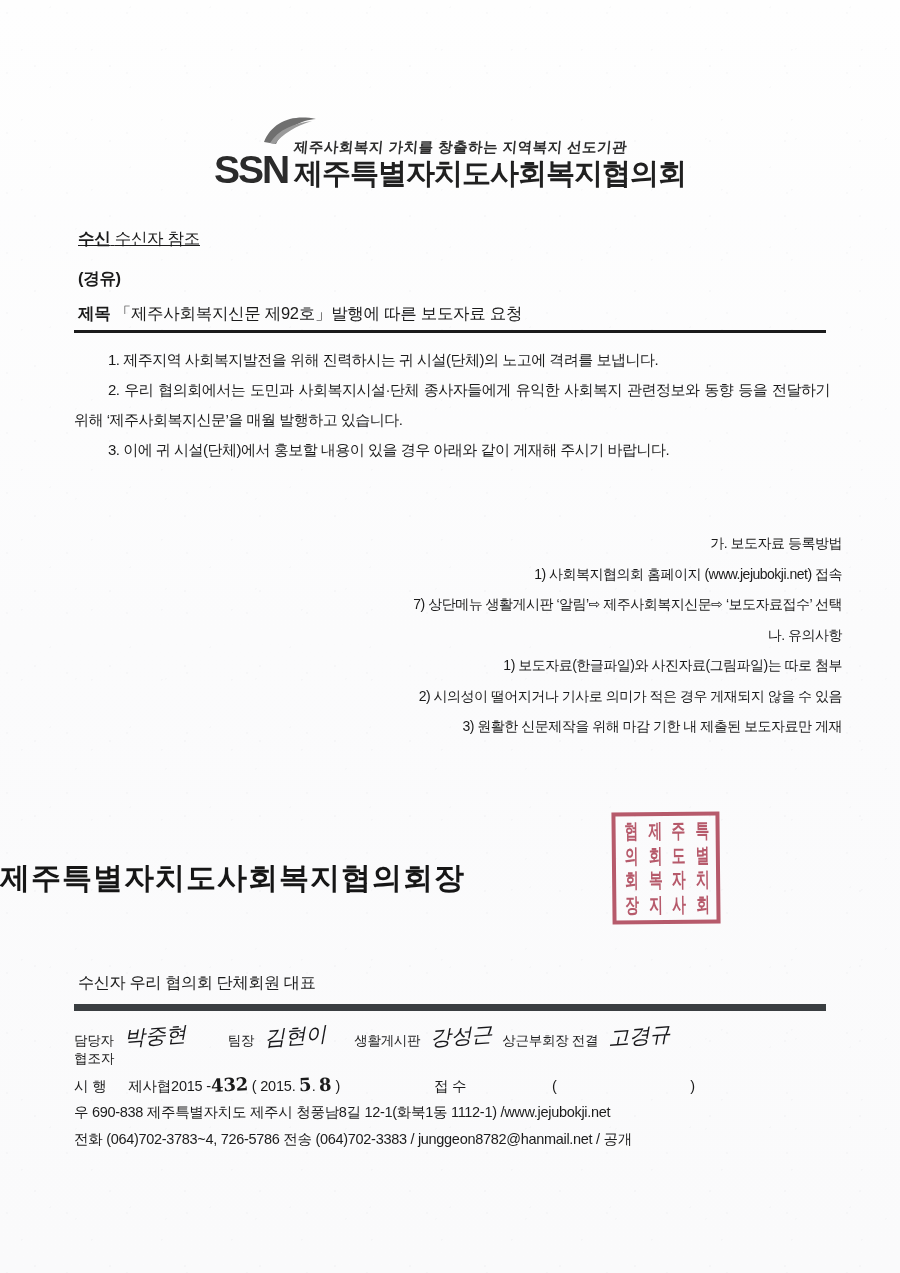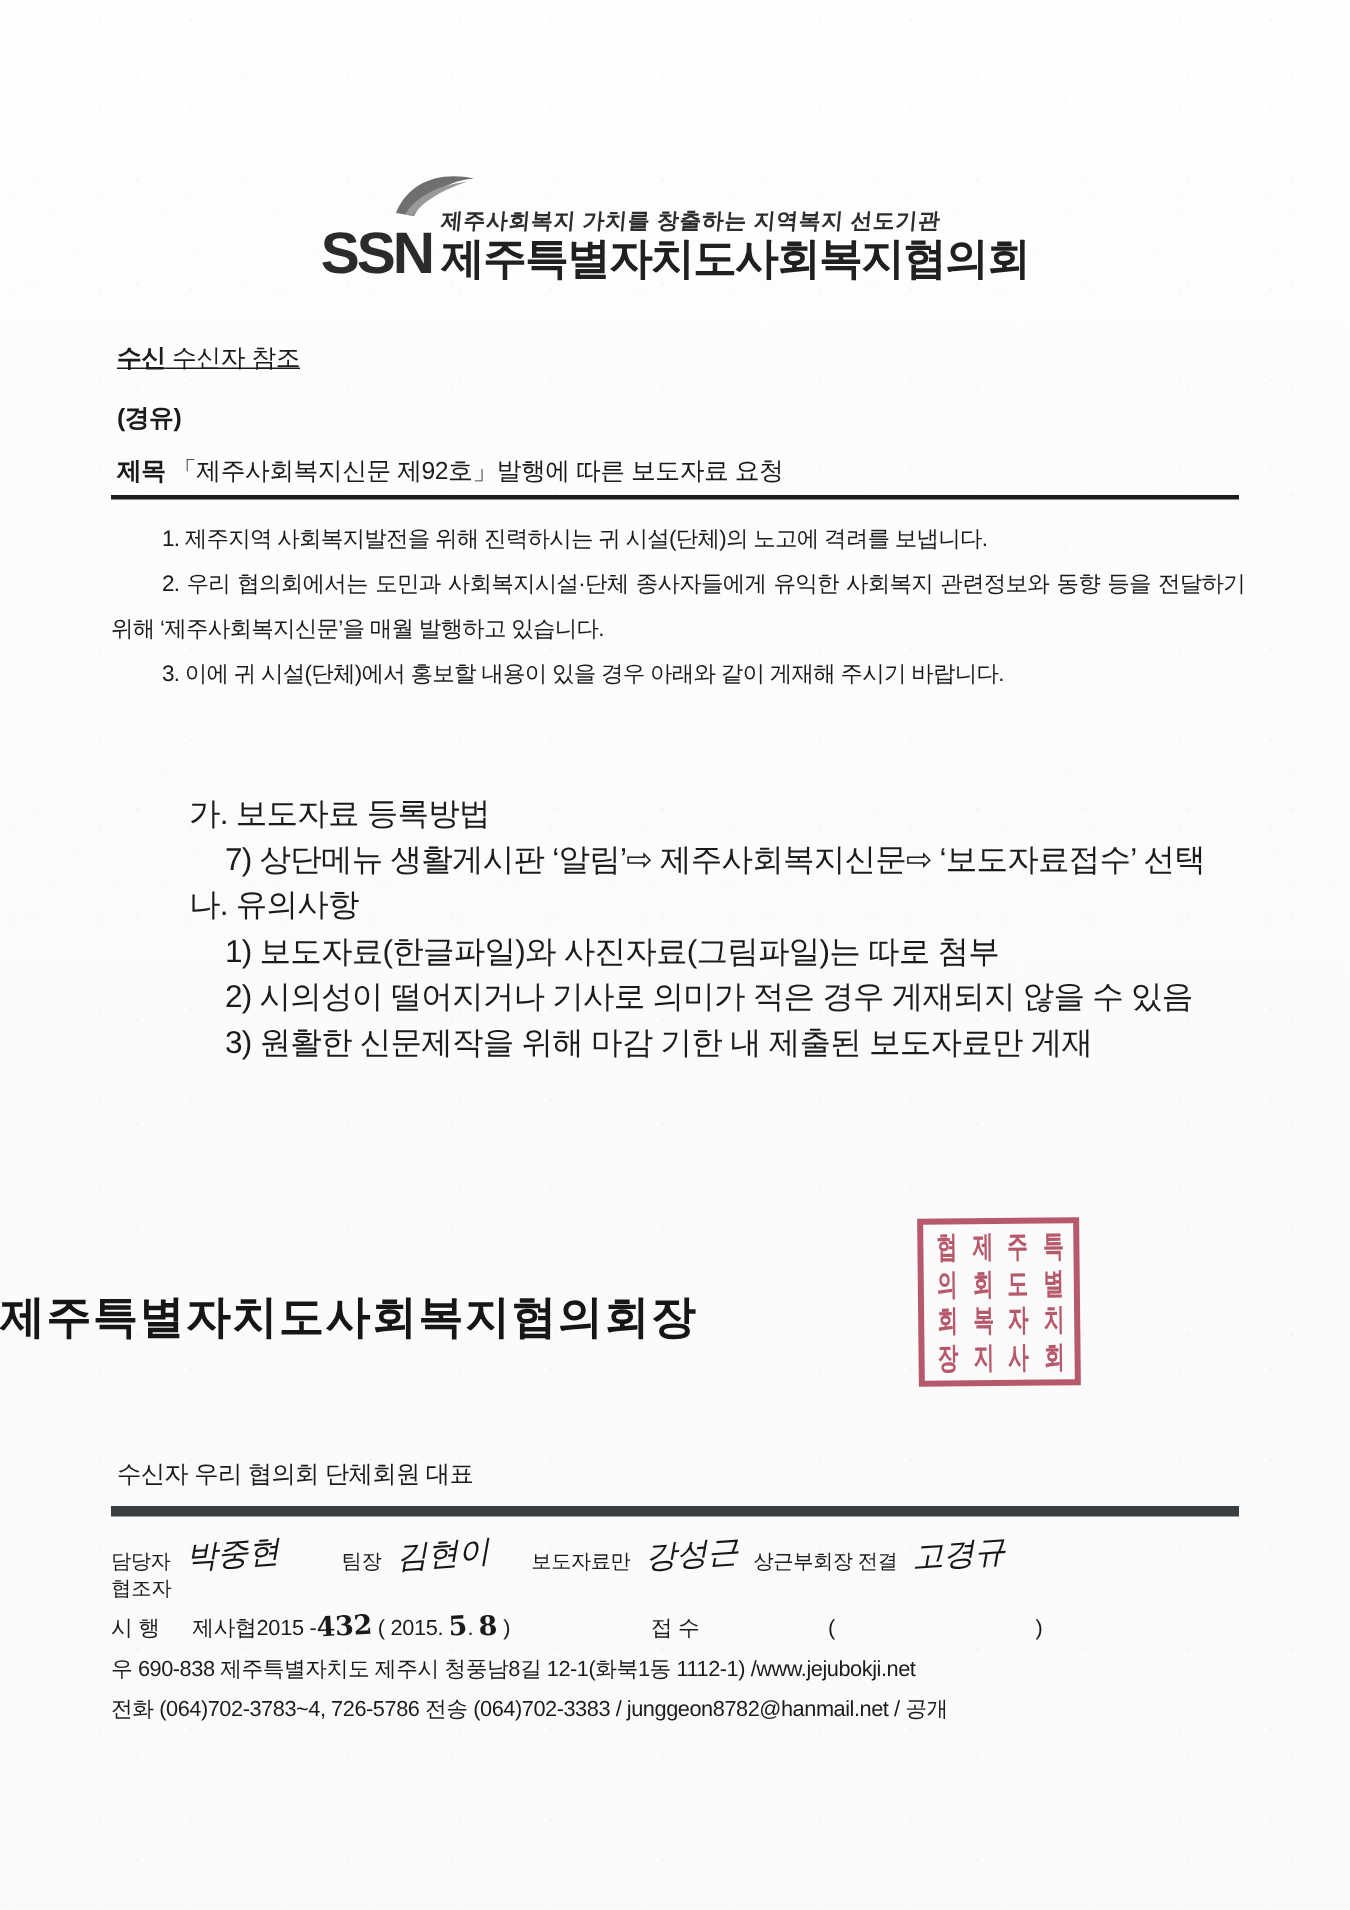--- a/index.html
+++ b/index.html
@@ -71,22 +71,22 @@
   .body-txt{
     position:absolute;left:74px;top:345px;width:756px;
     font-size:15px;line-height:30px;letter-spacing:-.5px;
     text-align:justify;
   }
   .p{margin:0 0 0 0;text-indent:0;}
   .ind{display:inline-block;width:34px;}
 
   
   .list{
-    position:absolute;left:62px;top:528px;width:756px;
-    font-size:21px;line-height:30.5px;letter-spacing:-.5px;
+    position:absolute;left:86px;top:528px;width:756px;
+    font-size:14px;line-height:30.5px;letter-spacing:-.5px;text-align:right;
   }
   .li{white-space:nowrap;}
   .lv1{padding-left:64px;}
   .lv2{padding-left:88px;}
   .ul-b{font-weight:bold;text-decoration:underline;}
 
   
   .sign{
     position:absolute;left:0;right:0;top:858px;
   }
@@ -192,20 +192,21 @@
     <div class="rule-title"></div>
 
     <div class="body-txt">
       <p class="p"><span class="ind"></span><span>1. 제주지역 사회복지발전을 위해 진력하시는 귀 시설(단체)의 노고에 격려를 보냅니다.</span></p>
       <p class="p"><span class="ind"></span><span>2. 우리 협의회에서는 도민과 사회복지시설·단체 종사자들에게 유익한 사회복지 관련정보와 동향 등을 전달하기 위해 ‘제주사회복지신문’을 매월 발행하고 있습니다.</span></p>
       <p class="p"><span class="ind"></span><span>3. 이에 귀 시설(단체)에서 홍보할 내용이 있을 경우 아래와 같이 게재해 주시기 바랍니다.</span></p>
     </div>
 
     <div class="list">
       <div class="li lv1">가. 보도자료 등록방법</div>
+      <div class="li lv2">1) 사회복지협의회 홈페이지 (www.jejubokji.net) 접속</div>
       <div class="li lv2">7) 상단메뉴 생활게시판 ‘알림’⇨ 제주사회복지신문⇨ ‘보도자료접수’ 선택</div>
       <div class="li lv1">나. 유의사항</div>
       <div class="li lv2">1) 보도자료(한글파일)와 사진자료(그림파일)는 따로 첨부</div>
       <div class="li lv2">2) 시의성이 떨어지거나 기사로 의미가 적은 경우 게재되지 않을 수 있음</div>
       <div class="li lv2">3) 원활한 신문제작을 위해 마감 기한 내 제출된 보도자료만 게재</div>
     </div>
 
     <div class="sign">
       <span class="sign-name">제주특별자치도사회복지협의회장</span>
     </div>
@@ -234,21 +235,21 @@
       <span>우리 협의회 단체회원 대표</span>
     </div>
 
     <div class="rule-thick"></div>
 
     <div class="approval">
       <span class="ap-lbl">담당자</span>
       <span class="hand">박중현</span>
       <span class="ap-lbl" style="margin-left:32px;">팀장</span>
       <span class="hand">김현이</span>
-      <span class="ap-lbl" style="margin-left:18px;">보도자료만</span>
+      <span class="ap-lbl" style="margin-left:18px;">생활게시판</span>
       <span class="hand">강성근</span>
       <span class="ap-lbl">상근부회장 전결</span>
       <span class="hand">고경규</span>
     </div>
 
     <div class="co">협조자</div>
 
     <div class="meta">
       <span>시  행</span>
       <span class="sp" style="width:14px;"></span>

